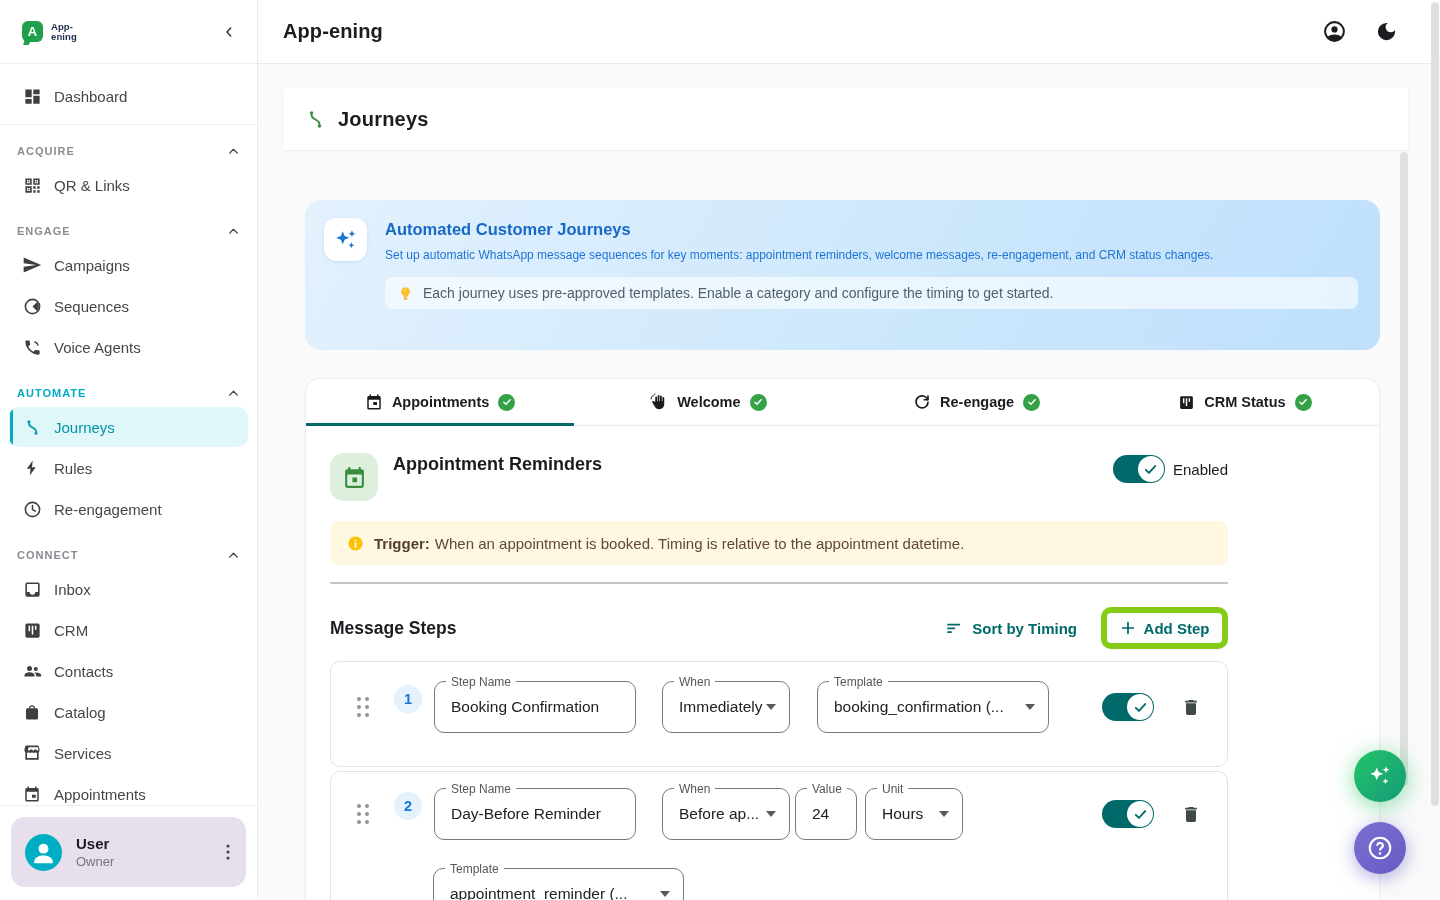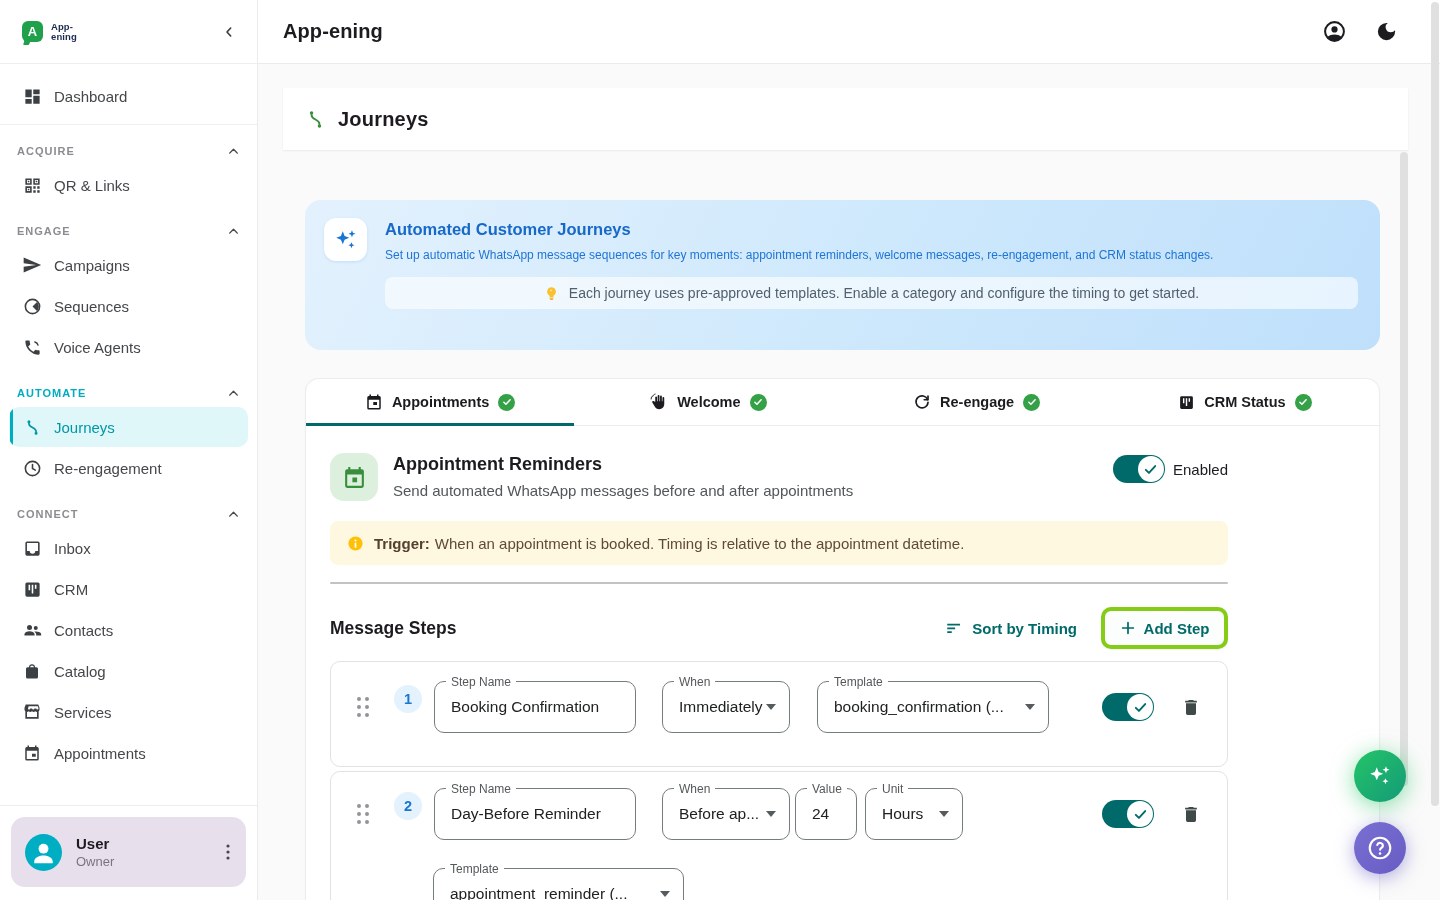--- a/index.html
+++ b/index.html
@@ -41,21 +41,21 @@
 .journeys-bar { position:absolute; left:25px; top:24px; width:1125px; height:62px; background:#fff; box-shadow:0 1px 2px rgba(0,0,0,.07); display:flex; align-items:center; padding:0 22px; }
 .journeys-title { font-size:20px; font-weight:bold; color:#1d1b20; margin-left:12px; letter-spacing:.2px; }
 .scrollbody { position:absolute; left:47px; top:108px; width:1075px; }
 
 
 .banner { height:150px; border-radius:16px; background:linear-gradient(120deg,#e3f1fd 0%,#cde8fc 55%,#bfdffb 100%); display:flex; padding:18px 22px 18px 19px;margin-top:28px; }
 .banner-icon { width:43px; height:43px; border-radius:12px; background:#fff; flex:none; display:flex; align-items:center; justify-content:center; box-shadow:0 1px 3px rgba(25,118,210,.15); }
 .banner-col { margin-left:18px; flex:1; }
 .banner-title { font-size:16.5px; font-weight:bold; color:#1769c8; margin-top:2px; }
 .banner-desc { font-size:12px; color:#1e74d6; line-height:21px; margin-top:6px; max-width:980px; }
-.banner-tip { margin-top:11px; height:32px; border-radius:8px; background:rgba(255,255,255,.62); display:flex; align-items:center; padding:0 13px; font-size:14px; color:#51606d;justify-content:center; }
+.banner-tip { margin-top:11px; height:32px; border-radius:8px; background:rgba(255,255,255,.62); display:flex; align-items:center; padding:0 13px; font-size:14px; color:#51606d; }
 .banner-tip .bulb { margin-right:10px; font-size:14px; }
 
 
 .card { margin-top:28px; background:#fff; border-radius:14px 14px 0 0; border:1px solid #ededed; border-bottom:none; min-height:550px; box-shadow:0 1px 2px rgba(0,0,0,.04); }
 .tabs { height:47px; display:flex; border-bottom:1px solid #ececec; position:relative; }
 .tab { flex:1; display:flex; align-items:center; justify-content:center; gap:9px; font-size:14.5px; font-weight:600; color:#1d1b20; position:relative; }
 .tab.active:after { content:""; position:absolute; left:0; right:0; bottom:-1px; height:3px; background:#006a6a; }
 .badge { width:17px; height:17px; border-radius:50%; background:#34a146; display:flex; align-items:center; justify-content:center; }
 .card-body { padding:27px 0 0 24px; width:946px; }
 .inner { width:898px; }
@@ -73,21 +73,21 @@
 
 .trigger { margin-top:20px; height:44px; border-radius:8px; background:#fff8e1; display:flex; align-items:center; padding:0 17px; font-size:15px; color:#5f4a38; }
 .trigger .ticon { margin-right:10px; flex:none; }
 .trigger b { margin-right:5px; color:#544130; }
 
 .hr { margin-top:17px; height:2px; background:#c3c3c3; border-radius:1px; }
 
 .steps-head { margin-top:23px; display:flex; align-items:center; }
 .steps-title { font-size:17.5px; font-weight:bold; color:#1d1b20; }
 .sort-btn { margin-left:auto; display:flex; align-items:center; gap:9px; font-size:15px; font-weight:600; color:#006a6a; padding:8px 10px; }
-.add-btn { margin-left:14px; width:127px; height:42px; border:4px solid #84cc16; border-radius:10px; background:#fcfdfd; box-shadow:0 1px 2px rgba(0,0,0,.05); display:flex; align-items:center; justify-content:center; gap:8px; font-size:15px; font-weight:600; color:#006a6a; }
+.add-btn { margin-left:14px; width:127px; height:42px; border:6px solid #84cc16; border-radius:10px; background:#fcfdfd; box-shadow:0 1px 2px rgba(0,0,0,.05); display:flex; align-items:center; justify-content:center; gap:8px; font-size:15px; font-weight:600; color:#006a6a; }
 
 .step-card { margin-top:12px; border:1px solid #e2e2e2; border-radius:10px; background:#fff; padding:19px 24px 33px 26px; }
 .step-card.two { padding-bottom:40px; margin-top:4px; padding-top:16px; }
 .step-row { display:flex; align-items:center; }
 .drag { width:14px; flex:none; display:grid; grid-template-columns:4px 4px; gap:4px; margin-right:23px; }
 .drag i { width:4px; height:4px; border-radius:50%; background:#909599; }
 .stepnum { width:28px; height:28px; border-radius:50%; background:#e3f2fd; color:#1976d2; font-size:14.5px; font-weight:bold; display:flex; align-items:center; justify-content:center; flex:none; margin-right:12px; margin-bottom:16px; }
 .field { position:relative; height:52px; border:1px solid #747d7d; border-radius:10px; background:#fff; display:flex; align-items:center; padding:0 13px 0 16px; flex:none; }
 .flabel { position:absolute; top:-7px; left:11px; background:#fff; padding:0 5px; font-size:12px; color:#54585a; white-space:nowrap; }
 .fvalue { font-size:15.5px; color:#202222; white-space:nowrap; overflow:hidden; }
@@ -205,20 +205,28 @@
       <span class="nicon">
         <svg width="19" height="19" viewBox="0 0 24 24" fill="none" stroke="#0097a7" stroke-width="2.2" stroke-linecap="round">
             <path d="M7.5 4.6h.01M16.5 19.4h.01" stroke-width="3.8"></path>
             <path d="M7.5 6.8 C7.5 12.8, 16.5 11.2, 16.5 17.2"></path>
           </svg>
       </span>
         <span>Journeys</span>
     </div>
     <div class="nav-item">
       <span class="nicon">
+        <svg width="18" height="18" viewBox="0 0 24 24" fill="#3c4043">
+            <path d="M13 2L5 13h5l-1 9 8-11h-5z"></path>
+          </svg>
+      </span>
+        <span>Rules</span>
+    </div>
+    <div class="nav-item">
+      <span class="nicon">
         <svg width="19" height="19" viewBox="0 0 24 24" fill="none" stroke="#3c4043" stroke-width="2">
             <circle cx="12" cy="12" r="9"></circle>
             <path d="M12 7v5l3.5 2" stroke-linecap="round"></path>
           </svg>
       </span>
         <span>Re-engagement</span>
     </div>
 
     <div class="nav-section">
       <span>CONNECT</span>
@@ -417,21 +425,20 @@
         <div class="card-body">
           <div class="inner">
             <div class="appt-head">
               <div class="appt-icon">
                 <svg width="25" height="25" viewBox="0 0 24 24" fill="#388e3c">
                     <path d="M19 4h-1V2h-2v2H8V2H6v2H5a2 2 0 0 0-2 2v14a2 2 0 0 0 2 2h14a2 2 0 0 0 2-2V6a2 2 0 0 0-2-2zm0 16H5V9h14zM10 12h4.5v4.5H10z"></path>
                   </svg>
               </div>
               <div class="appt-meta">
                 <div class="appt-title">Appointment Reminders</div>
-                <div class="appt-sub">Send automated WhatsApp messages before and after appointments</div>
               </div>
               <div class="appt-right">
                 <div class="switch">
                   <span class="knob">
                       <svg width="15" height="15" viewBox="0 0 24 24" fill="none" stroke="#006a6a" stroke-width="3" stroke-linecap="round" stroke-linejoin="round">
                         <path d="M4.5 12.5l5 5 10-11"></path>
                       </svg>
                     </span>
                 </div>
                 <span class="enabled-label">Enabled</span>

